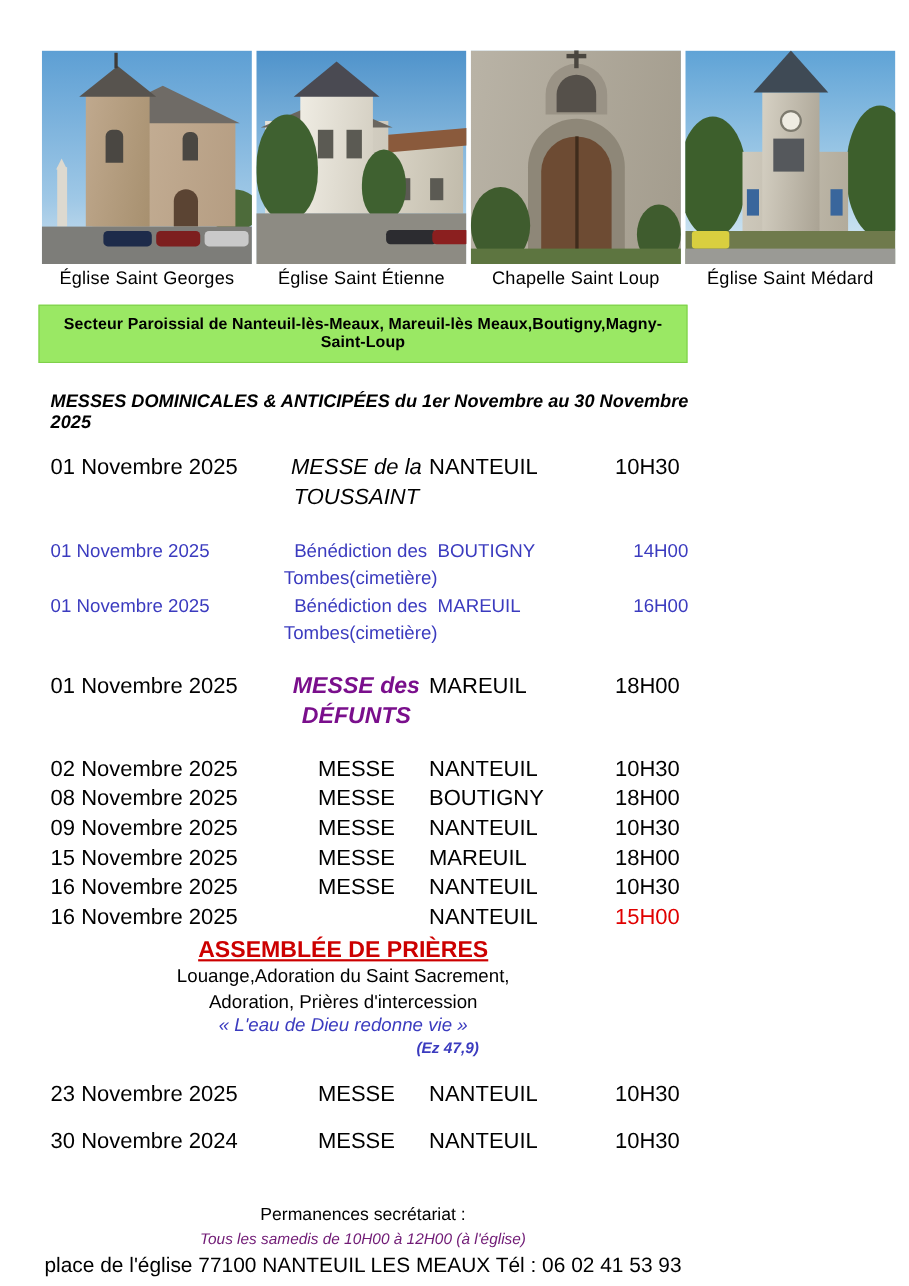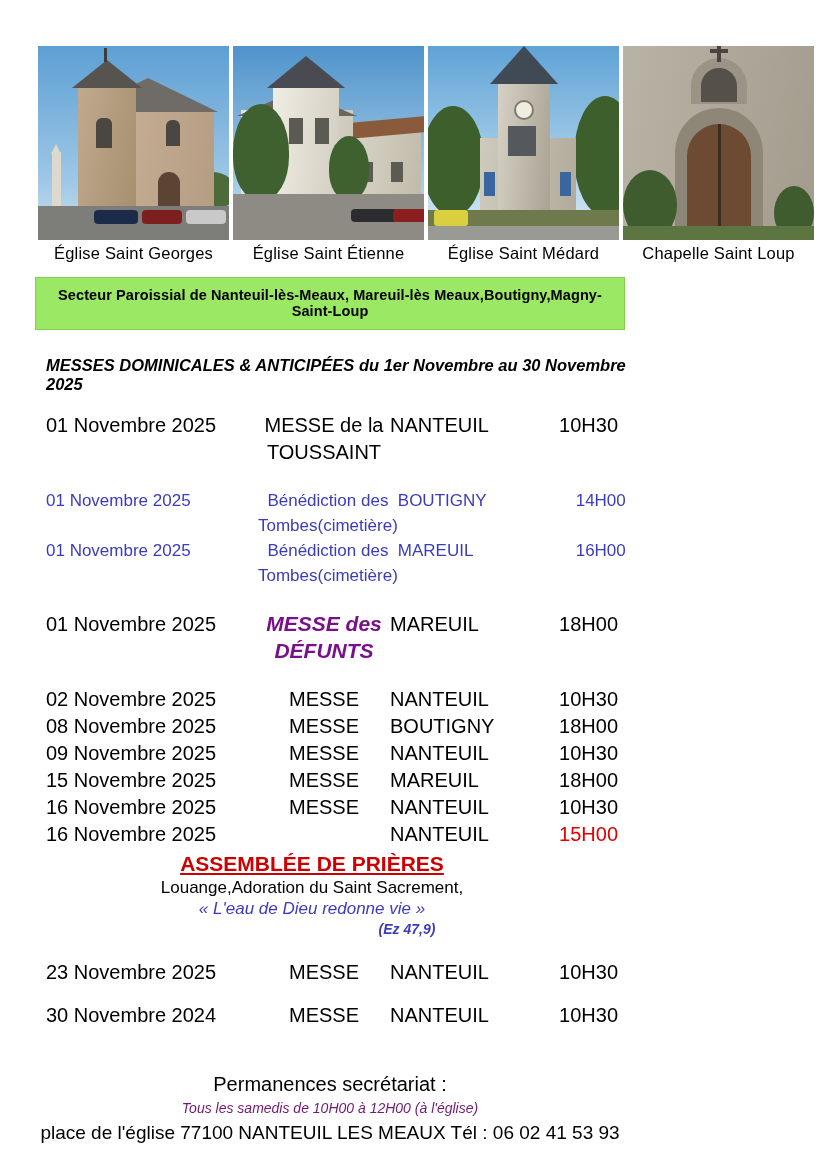--- a/index.html
+++ b/index.html
@@ -296,21 +296,21 @@
     color: #17841f;
     padding-right: 150px;
     padding-top: 1px;
   }
 
   
   .footer {
     margin-top: 44px;
     text-align: center;
   }
-  .footer .f1 { font-size: 20px; }
+  .footer .f1 { font-size: 16px; }
   .footer .f2 {
     font-size: 14px; font-style: italic; color: #701a75; padding-top: 4px;
   }
   .footer .f3 { font-size: 19px; padding-top: 6px; }
 </style>
 </head>
 <body>
 
 <div class="page">
 
@@ -354,68 +354,68 @@
         <div class="tree" style="left:0px;width:56px;height:96px;"></div>
         <div class="tree" style="left:96px;width:40px;height:64px;"></div>
         <div class="ground"></div>
         <div class="car" style="left:118px;width:46px;background:#2c2c30;"></div>
         <div class="car" style="left:160px;width:34px;background:#8b1f1f;"></div>
       </div>
       <div class="caption">Église Saint Étienne</div>
     </div>
 
     <div class="photo-cell">
-      <div class="photo p3">
-        <div class="sky"></div>
-        <div class="tree" style="left:-6px;width:62px;height:110px;"></div>
-        <div class="tree" style="left:146px;width:62px;height:120px;"></div>
-        <div class="body"></div>
-        <div class="tower"></div>
-        <div class="spire"></div>
-
-        <div class="louver" style="left:80px;bottom:84px;width:28px;height:30px;"></div>
-        <div class="clock"></div>
-        <div class="blue-shutter" style="left:56px;bottom:44px;width:11px;height:24px;"></div>
-        <div class="blue-shutter" style="left:132px;bottom:44px;width:11px;height:24px;"></div>
-        <div class="ground"></div>
-        <div class="road"></div>
-        <div class="van"></div>
-      </div>
-      <div class="caption">Église Saint Médard</div>
-    </div>
-
-    <div class="photo-cell">
       <div class="photo p4">
         <div class="sky"></div>
         <div class="wall"></div>
         <div class="bell-arch"></div>
         <div class="bell-hole"></div>
         <div class="cross-v"></div>
         <div class="cross-h"></div>
         <div class="arch-outer"></div>
         <div class="arch-inner"></div>
         <div class="door-split"></div>
         <div class="ivy" style="left:0px;bottom:0px;width:54px;height:70px;"></div>
         <div class="ivy" style="right:0px;bottom:0px;width:40px;height:54px;"></div>
         <div class="grass"></div>
       </div>
       <div class="caption">Chapelle Saint Loup</div>
     </div>
 
+    <div class="photo-cell">
+      <div class="photo p3">
+        <div class="sky"></div>
+        <div class="tree" style="left:-6px;width:62px;height:110px;"></div>
+        <div class="tree" style="left:146px;width:62px;height:120px;"></div>
+        <div class="body"></div>
+        <div class="tower"></div>
+        <div class="spire"></div>
+
+        <div class="louver" style="left:80px;bottom:84px;width:28px;height:30px;"></div>
+        <div class="clock"></div>
+        <div class="blue-shutter" style="left:56px;bottom:44px;width:11px;height:24px;"></div>
+        <div class="blue-shutter" style="left:132px;bottom:44px;width:11px;height:24px;"></div>
+        <div class="ground"></div>
+        <div class="road"></div>
+        <div class="van"></div>
+      </div>
+      <div class="caption">Église Saint Médard</div>
+    </div>
+
   </div>
 
   <div class="banner">Secteur Paroissial de Nanteuil-lès-Meaux, Mareuil-lès Meaux,Boutigny,Magny-Saint-Loup</div>
 
   <div class="headline">MESSES DOMINICALES &amp; ANTICIPÉES du 1er Novembre au 30 Novembre 2025</div>
 
   <div class="sched">
 
     <div class="row">
       <span class="c-date">01 Novembre 2025</span>
-      <span class="c-desc" style="">MESSE  de la TOUSSAINT</span>
+      <span class="c-desc" style="font-style:italic;">MESSE  de la TOUSSAINT</span>
       <span class="c-place">NANTEUIL</span>
       <span class="c-time">10H30</span>
     </div>
 
     <div class="gap-md"></div>
 
     <div class="row small blue">
       <span class="c-date">01 Novembre 2025</span>
       <span class="c-desc">Bénédiction des Tombes(cimetière)</span>
       <span class="c-place">BOUTIGNY</span>
@@ -472,20 +472,21 @@
 
     <div class="row">
       <span class="c-date">16 Novembre 2025</span>
       <span class="c-desc"></span>
       <span class="c-place">NANTEUIL</span>
       <span class="c-time red">15H00</span>
     </div>
 
     <div class="assembly-title">ASSEMBLÉE  DE PRIÈRES</div>
     <div class="assembly-line">Louange,Adoration du Saint Sacrement,</div>
+    <div class="assembly-line">Adoration, Prières d'intercession</div>
     <div class="assembly-quote">« L'eau de Dieu redonne vie »</div>
     <div class="assembly-ref">(Ez 47,9)</div>
 
     <div class="gap-md"></div>
 
     <div class="row">
       <span class="c-date">23 Novembre 2025</span>
       <span class="c-desc">MESSE</span>
       <span class="c-place">NANTEUIL</span>
       <span class="c-time">10H30</span>

